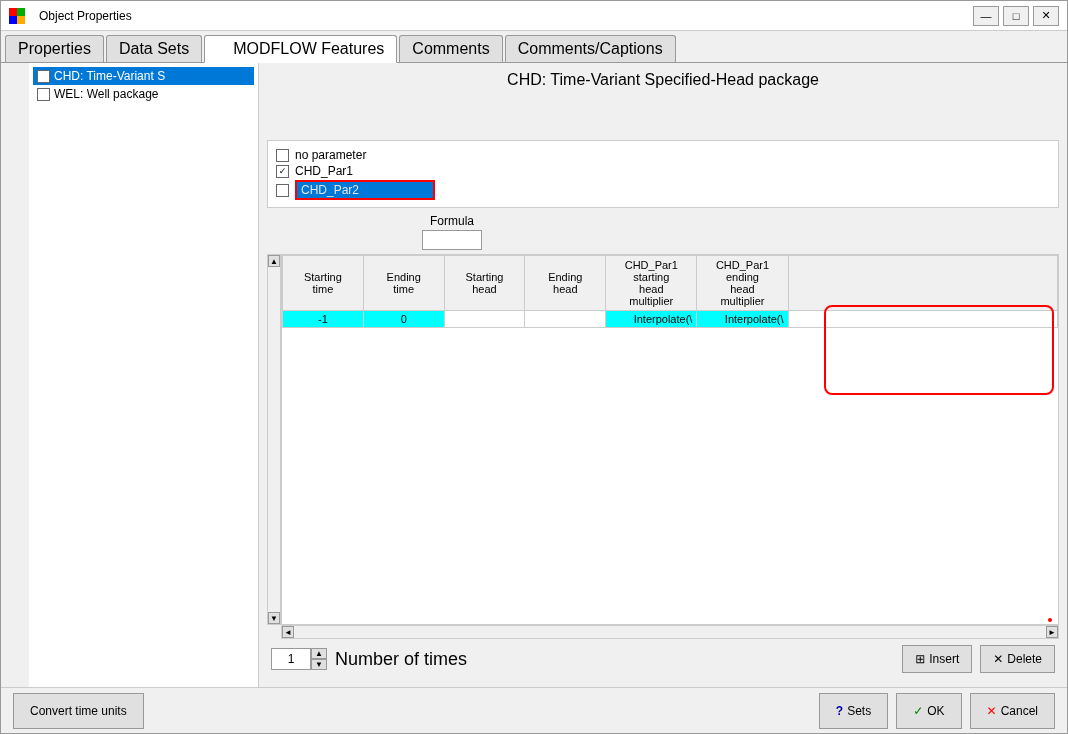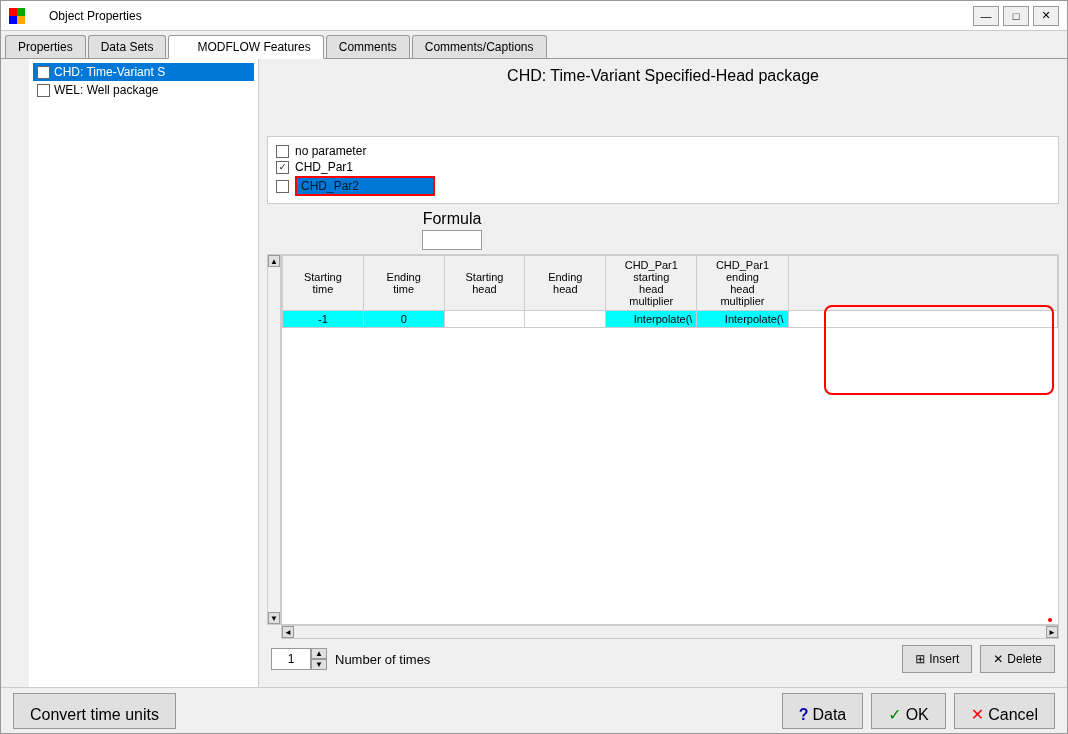--- a/index.html
+++ b/index.html
@@ -26,21 +26,21 @@
       border-bottom: 1px solid #ccc;
       display: flex;
       align-items: center;
       justify-content: space-between;
       padding: 4px 8px;
       height: 30px;
     }
     .title-bar-left {
       display: flex;
       align-items: center;
-      gap: 24px;
+      gap: 14px;
     }
     .title-text {
       font-size: 12px;
       font-weight: normal;
     }
     .title-bar-buttons {
       display: flex;
       gap: 4px;
     }
     .title-btn {
@@ -61,21 +61,21 @@
       border-bottom: 1px solid #999;
       padding: 4px 4px 0 4px;
       gap: 2px;
     }
     .tab {
       padding: 4px 12px;
       border: 1px solid #999;
       border-bottom: none;
       background: #e0e0e0;
       cursor: pointer;
-      font-size: 12px;
+      font-size: 16px;
       border-radius: 3px 3px 0 0;
     }
     .tab.active {
       background: #fff;
       border-bottom: 1px solid #fff;
       margin-bottom: -1px;
       z-index: 1;
       padding-left: 28px;
     }
 
@@ -147,21 +147,21 @@
       gap: 6px;
       padding: 1px 0;
       font-size: 12px;
     }
 
     .formula-area {
       margin-bottom: 4px;
     }
     .formula-label {
       text-align: center;
-      font-size: 16px;
+      font-size: 12px;
       margin-bottom: 2px;
     }
     .formula-input {
       width: 70px;
       height: 20px;
       border: 1px solid #999;
       font-size: 11px;
       margin-left: 160px;
     }
 
@@ -243,21 +243,21 @@
       background: #e0e0e0;
       border: 1px solid #999;
       cursor: pointer;
       display: flex;
       align-items: center;
       justify-content: center;
       font-size: 8px;
       line-height: 1;
     }
     .num-times-label {
-      font-size: 13px;
+      font-size: 18px;
     }
     .spacer { flex: 1; }
     .action-btn {
       padding: 4px 12px;
       background: #e0e0e0;
       border: 1px solid #999;
       cursor: pointer;
       font-size: 12px;
       display: flex;
       align-items: center;
@@ -277,23 +277,23 @@
     .footer-left {}
     .footer-right {
       display: flex;
       gap: 8px;
     }
     .footer-btn {
       padding: 4px 16px;
       background: #e0e0e0;
       border: 1px solid #999;
       cursor: pointer;
-      font-size: 16px;
-      display: flex;
-      align-items: flex-end;
+      font-size: 12px;
+      display: flex;
+      align-items: center;
       gap: 4px;
       height: 36px;
     }
   </style>
 </head>
 <body>
 
 <div class="window">
 
   <div class="title-bar">
@@ -347,21 +347,21 @@
           <span>no parameter</span>
         </div>
 
         <div class="param-item">
           <div class="checkbox checked"></div>
           <span>CHD_Par1</span>
         </div>
 
         <div class="param-item">
           <div class="checkbox"></div>
-          <span style="display:inline-block; background:#0078d7; color:#0f172a; padding:1px 40px 1px 4px; border:2px solid red; min-width:140px;">CHD_Par2</span>
+          <span style="display:inline-block; background:#0078d7; color:#e5e5e5; padding:1px 40px 1px 4px; border:2px solid red; min-width:140px;">CHD_Par2</span>
         </div>
       </div>
 
       <div class="formula-area">
         <div style="display:flex; align-items:flex-end; gap:4px; margin-left: 155px;">
           <div style="display:flex; flex-direction:column; align-items:center;">
             <span class="formula-label">Formula</span>
             <input class="formula-input" style="width: 60px; margin-left: 0px;" type="text" value="">
           </div>
         </div>
@@ -439,21 +439,21 @@
 
   <div class="footer">
     <div class="footer-left">
       <button class="footer-btn">
         <span>Convert time units</span>
       </button>
     </div>
     <div class="footer-right">
       <button class="footer-btn">
         <span style="color:#0000aa; font-weight:bold;">?</span>
-        <span>Data</span>
+        <span>Sets</span>
       </button>
       <button class="footer-btn">
         <span style="color:green;">✓</span>
         <span>OK</span>
       </button>
       <button class="footer-btn">
         <span style="color:red;">✕</span>
         <span>Cancel</span>
       </button>
     </div>

